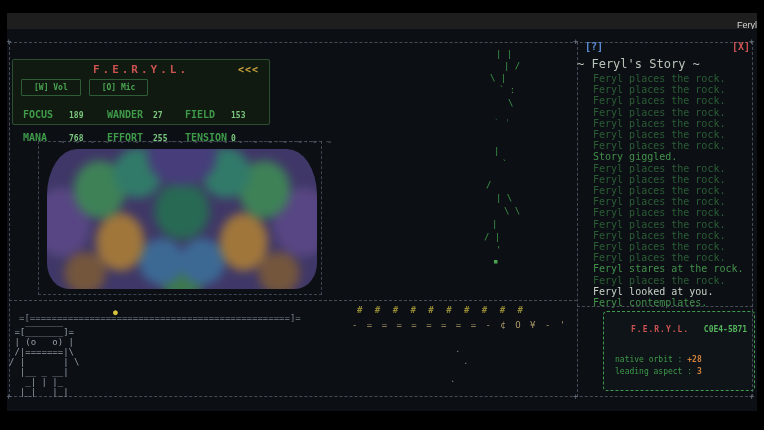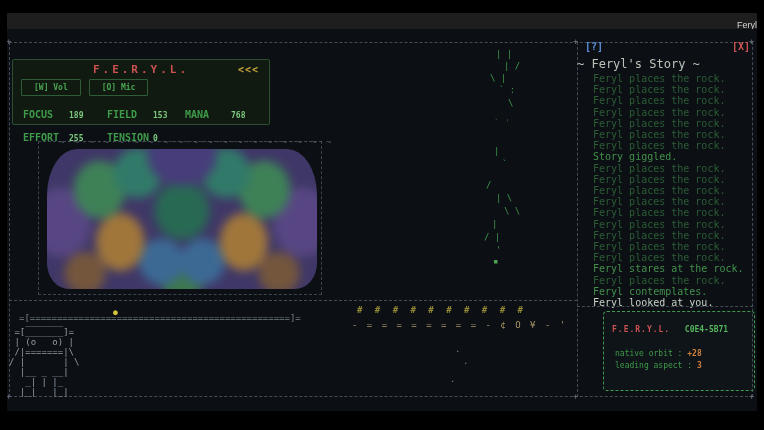--- a/index.html
+++ b/index.html
@@ -59,24 +59,24 @@
   .close{position:absolute;right:3px;top:-1px;color:#d05555;font-weight:bold;font-size:10px;cursor:pointer}
   .story-title{position:absolute;top:15px;width:100%;text-align:left;color:#b9c4b9;font-size:12px;font-weight:normal;white-space:pre}
   .story-lines{position:absolute;left:16px;top:31px}
   .sline{font-size:10px;line-height:11.2px;white-space:pre}
   .dim{color:#2b5e34}
   .mid{color:#43904b}
   .bright{color:#c6d2c6}
 
   .fieldmark{position:absolute;left:26px;top:269px;width:152px;height:80px;border:1px dashed #3f9a4f;border-radius:4px;background:rgba(40,90,50,.07)}
   .fm-title{margin:8px 0 0 10px;color:#4cc456;font-size:13px;font-weight:bold;letter-spacing:2.5px;white-space:nowrap}
-  .fm-id{margin:5px 0 0 8px;white-space:nowrap}
+  .fm-id{margin:5px 0 0 27px;white-space:nowrap}
   .fm-name{color:#cc5252;font-weight:bold;font-size:8px;letter-spacing:1px}
   .fm-code{color:#56b45e;font-size:8px;font-weight:bold;margin-left:5px}
-  .fm-rows{margin-top:13px}
+  .fm-rows{margin-top:19px}
   .fm-row{margin:0 0 2px 11px;font-size:8px;line-height:10px;color:#3f9a4a;white-space:nowrap}
   .fm-val{color:#d0823c;font-weight:bold}
 </style>
 </head>
 <body>
 
 <div class="screen">
 
   <div class="titlebar">
     <span>Feryl</span>
@@ -92,20 +92,21 @@
       <div class="hud-titlerow">
         <span class="hud-title">F.E.R.Y.L.</span>
         <span class="hud-arrows">&lt;&lt;&lt;</span>
       </div>
       <div class="hud-buttons">
         <button class="hud-btn">[W] Vol</button>
         <button class="hud-btn">[O] Mic</button>
       </div>
       <div class="hud-stats">
         <div class="stat"><span class="st-l">FOCUS</span><span class="st-v">189</span></div>
+        <div class="stat"><span class="st-l">WANDER</span><span class="st-v">27</span></div>
         <div class="stat"><span class="st-l">FIELD</span><span class="st-v">153</span></div>
         <div class="stat"><span class="st-l">MANA</span><span class="st-v">768</span></div>
         <div class="stat"><span class="st-l">EFFORT</span><span class="st-v">255</span></div>
         <div class="stat"><span class="st-l">TENSION</span><span class="st-v">0</span></div>
       </div>
     </div>
 
     <div class="blob-frame">
       <span class="tilde">~·~·~·~·~·~·~·~·~·~·~·~·~·~·~·~·~·~·~</span>
     </div>
@@ -170,22 +171,22 @@
           <div class="sline dim">Feryl places the rock.</div>
           <div class="sline dim">Feryl places the rock.</div>
           <div class="sline dim">Feryl places the rock.</div>
           <div class="sline dim">Feryl places the rock.</div>
           <div class="sline dim">Feryl places the rock.</div>
           <div class="sline dim">Feryl places the rock.</div>
           <div class="sline dim">Feryl places the rock.</div>
           <div class="sline dim">Feryl places the rock.</div>
           <div class="sline mid">Feryl stares at the rock.</div>
           <div class="sline dim">Feryl places the rock.</div>
+          <div class="sline bright">Feryl looked at you.</div>
           <div class="sline mid">Feryl contemplates.</div>
-          <div class="sline bright">Feryl looked at you.</div>
         </div>
       <div class="hdiv-right" style="left:0;top:264px;width:176px"></div>
 
       <div class="fieldmark">
         <div class="fm-id">
           <span class="fm-name">F.E.R.Y.L.</span>
           <span class="fm-code">C0E4-5B71</span>
         </div>
         <div class="fm-rows">
           <div class="fm-row">

